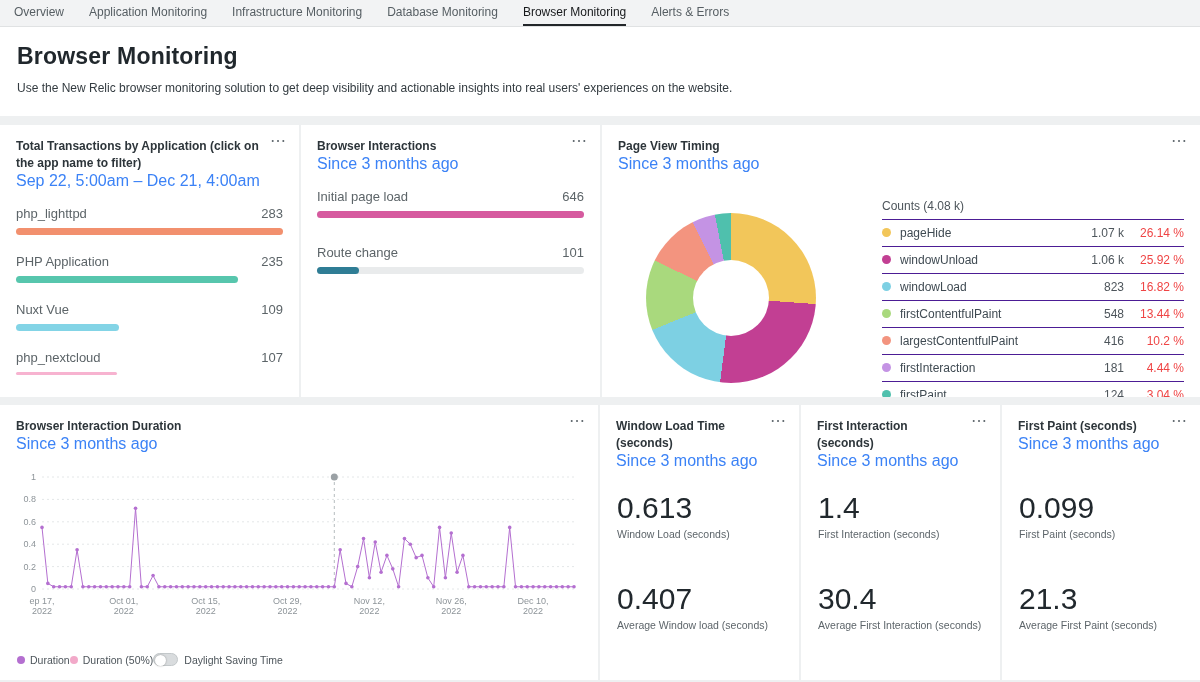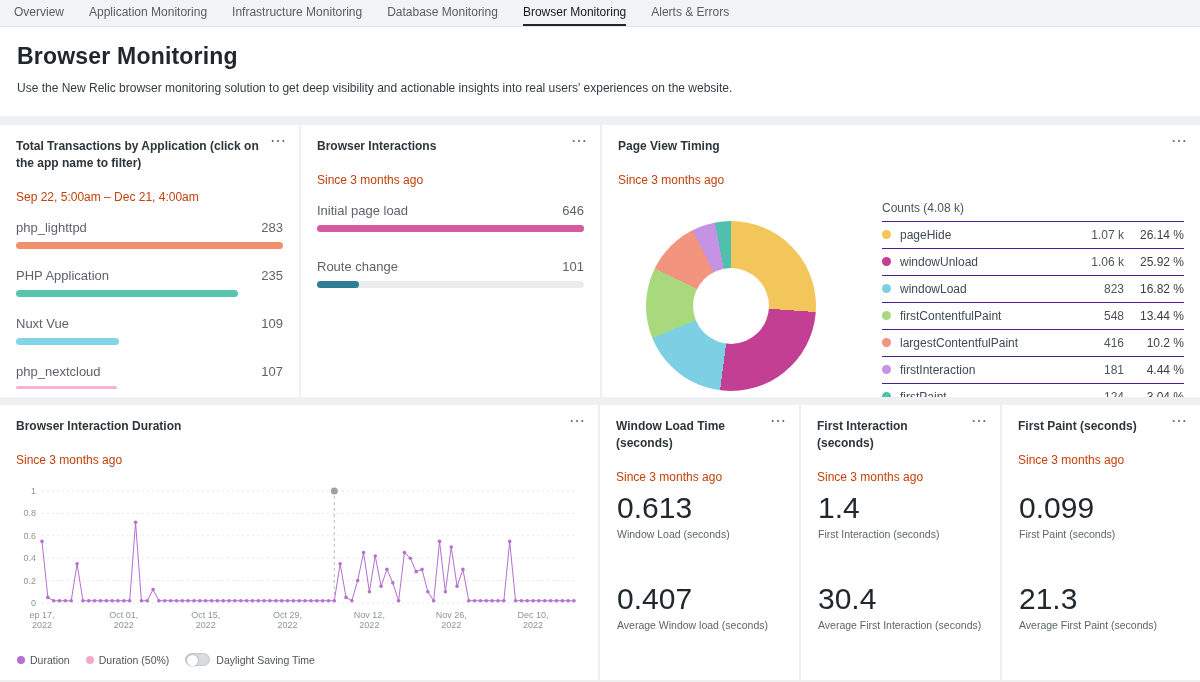--- a/index.html
+++ b/index.html
@@ -25,49 +25,49 @@
   .page-header { background: #fff; padding: 16px 17px 21px; }
   .page-title { margin: 0; font-size: 23px; font-weight: 700; color: #20272c; letter-spacing: .2px; }
   .page-sub { margin: 11px 0 0; font-size: 12px; color: #333b40; }
   
   .row1 { margin-top: 9px; display: grid; grid-template-columns: 299px 299px 1fr; gap: 2px; border-radius: 26px; }
   .row1 .card { height: 272px; }
   .row2 { margin-top: 8px; display: grid; grid-template-columns: 598px 199px 199px 1fr; gap: 2px; }
   .row2 .card { height: 275px; }
   .card { background: #fff; padding: 13px 16px; position: relative; overflow: hidden; }
   .card-title { margin: 0; font-size: 12px; font-weight: 700; color: #2d353a; line-height: 1.4; padding-right: 18px; }
-  .card-sub { font-size: 12px; color: #c2410c; margin-top: 18px; }
+  .card-sub { font-size: 16px; color: #3b82f6; margin-top: 0; }
   .menu { position: absolute; top: 8px; right: 13px; font-size: 16px; color: #666e73; cursor: pointer; line-height: 1; }
   
   .bar-list { margin-top: 16px; }
   .bar-item { margin-bottom: 19px; cursor: pointer; }
   .bar-list.spaced { }
   .bar-list.spaced .bar-item { margin-bottom: 27px; }
   .bar-head { display: flex; justify-content: space-between; font-size: 13px; color: #5c6468; margin-bottom: 7px; }
   .bar-track, .bar-no-track { height: 7px; border-radius: 4px; }
   .bar-track { background: #e9ebec; }
   .bar-fill { height: 7px; border-radius: 4px; }
   
   .pv-body { display: flex; align-items: center; margin-top: 14px; }
   .donut { width: 170px; height: 170px; border-radius: 50%; margin-left: 28px; position: relative; flex: none; }
   .donut::after { content: ""; position: absolute; inset: 27.5%; border-radius: 50%; background: #fff; }
-  .pv-legend { margin-left: auto; width: 302px; }
+  .pv-legend { margin-left: auto; width: 302px; margin-top: 12px; }
   .legend-title { font-size: 12px; color: #4d555b; margin-bottom: 6px; }
   .legend-row { display: flex; align-items: center; font-size: 12px; padding: 6px 0; border-top: 1px solid #4c1d95; cursor: pointer; }
   .legend-row:last-child { border-bottom: 1px solid #e6edf1; }
   .dot { width: 9px; height: 9px; border-radius: 50%; margin-right: 9px; flex: none; }
   .legend-label { flex: 1; color: #3f4a52; }
   .legend-value { width: 46px; text-align: right; color: #4d555b; }
-  .legend-pct { width: 60px; text-align: right; color: #404040; }
+  .legend-pct { width: 60px; text-align: right; color: #ef4444; }
   
   .chart-wrap { margin-top: 14px; }
   .chart-wrap svg { display: block; }
   .chart-legend {
     position: absolute; left: 17px; bottom: 14px;
-    display: flex; align-items: center; gap: 16px; font-size: 10.5px; color: #4d555b;
+    display: flex; align-items: center; font-size: 10.5px; color: #4d555b;
   }
   .leg-item { display: flex; align-items: center; gap: 5px; cursor: pointer; }
   .leg-dot { width: 8px; height: 8px; border-radius: 50%; }
   .toggle-wrap { display: flex; align-items: center; gap: 6px; cursor: pointer; }
   .toggle { width: 25px; height: 13px; border-radius: 7px; background: #d9dcde; border: 1px solid #c3c8ca; position: relative; display: inline-block; }
   .knob { position: absolute; left: 1px; top: 1px; width: 11px; height: 11px; border-radius: 50%; background: #fff; box-shadow: 0 0 2px rgba(0,0,0,.35); }
   
   .stat-card .stats { position: absolute; left: 17px; right: 12px; top: 86px; }
   .stat-value { font-size: 30px; color: #21282d; line-height: 1.1; font-weight: 400; }
   .stat-label { font-size: 10.5px; color: #5d656a; margin-top: 4px; }

